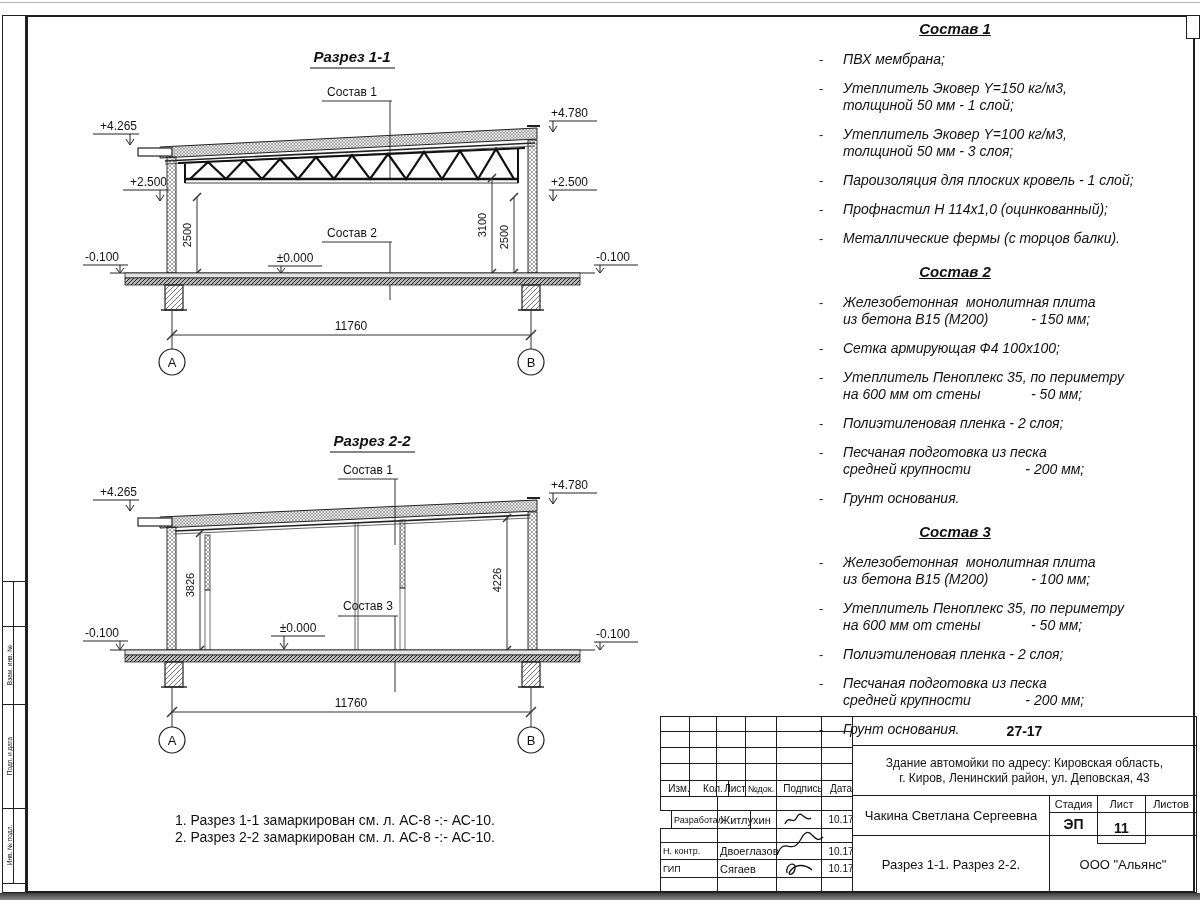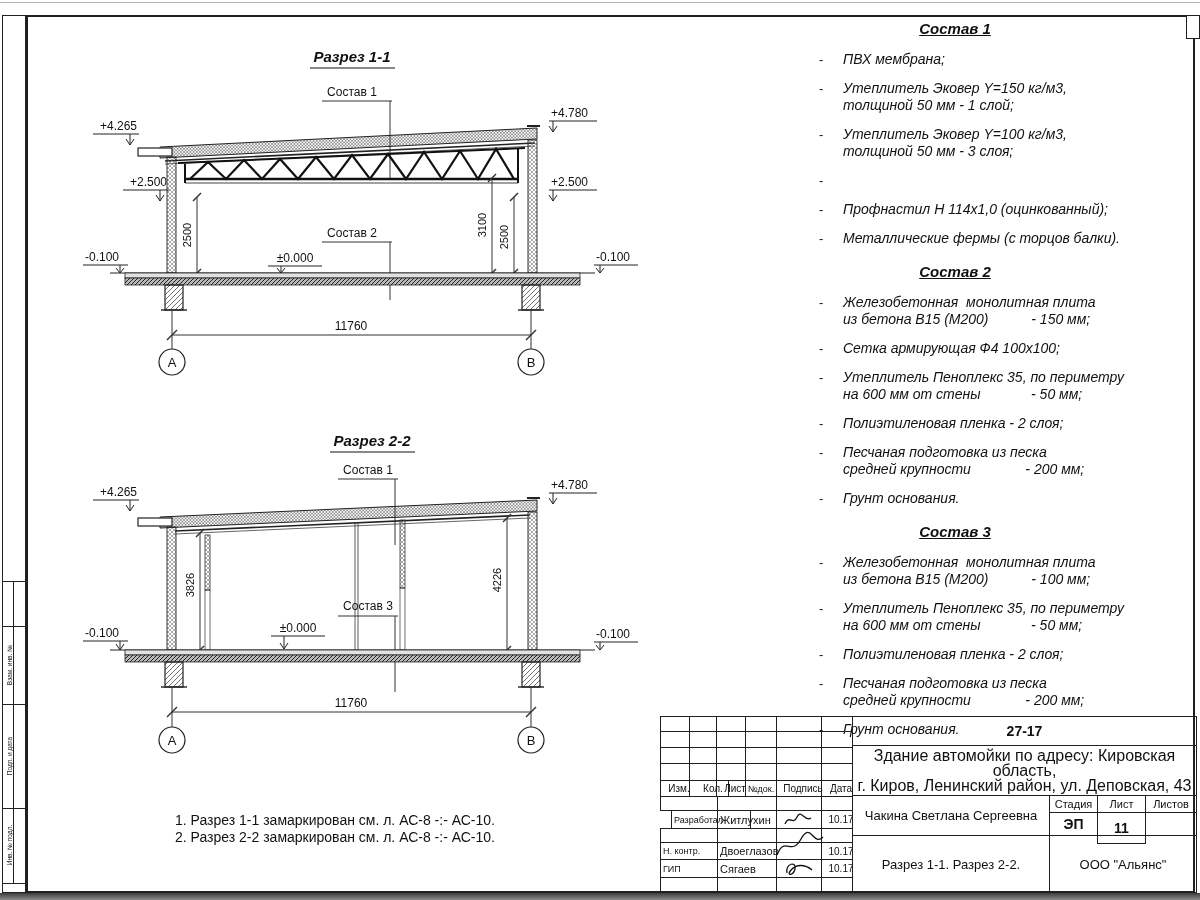--- a/index.html
+++ b/index.html
@@ -25,21 +25,21 @@
   .comp-h{width:340px;text-align:center;font-size:15px;font-style:italic;font-weight:bold;text-decoration:underline;margin:0 0 14px 0;}
   .comp{margin-bottom:16px;}
   .ci{display:flex;margin:0 0 12px 0;}
   .ci .d{width:24px;padding-left:34px;flex:0 0 auto;font-size:13px;line-height:17px;}
   .ci .ct{font-size:14px;line-height:17px;font-style:italic;}
   .cl{white-space:pre-wrap;}
   
   .tb{left:660px;top:716px;width:537px;height:177px;}
   .tb .cell{position:absolute;border:1px solid #1f1f1f;box-sizing:border-box;display:flex;align-items:center;justify-content:center;text-align:center;overflow:visible;}
   .tb .lft{justify-content:flex-start;padding-left:2px;text-align:left;}
-  .f9{font-size:9px;} .f10{font-size:10px;padding-left:8px;} .f11{font-size:11px;} .f12{font-size:16px;} .f13{font-size:13px;} .f14{font-size:14px;font-weight:bold;}
+  .f9{font-size:9px;} .f10{font-size:10px;padding-left:8px;} .f11{font-size:11px;} .f12{font-size:12px;} .f13{font-size:13px;} .f14{font-size:14px;font-weight:bold;}
   .pre{white-space:pre-line;line-height:15px;}
   .sig{position:absolute;overflow:visible;}
 </style>
 </head>
 <body>
 
 <div class="abs sheet-top-edge"></div>
 <div class="abs frame"></div>
 <div class="abs corner-box"></div>
 <div class="abs bottom-band"></div>
@@ -337,20 +337,23 @@
       </div>
     <div class="ci">
         <span class="d">-</span>
         <div class="ct">
           <div class="cl">Утеплитель Эковер Y=100 кг/м3,</div>
           <div class="cl">толщиной 50 мм - 3 слоя;</div>
         </div>
       </div>
     <div class="ci">
         <span class="d">-</span>
+        <div class="ct">
+          <div class="cl">Пароизоляция для плоских кровель - 1 слой;</div>
+        </div>
       </div>
     <div class="ci">
         <span class="d">-</span>
         <div class="ct">
           <div class="cl">Профнастил Н 114х1,0 (оцинкованный);</div>
         </div>
       </div>
     <div class="ci">
         <span class="d">-</span>
         <div class="ct">

